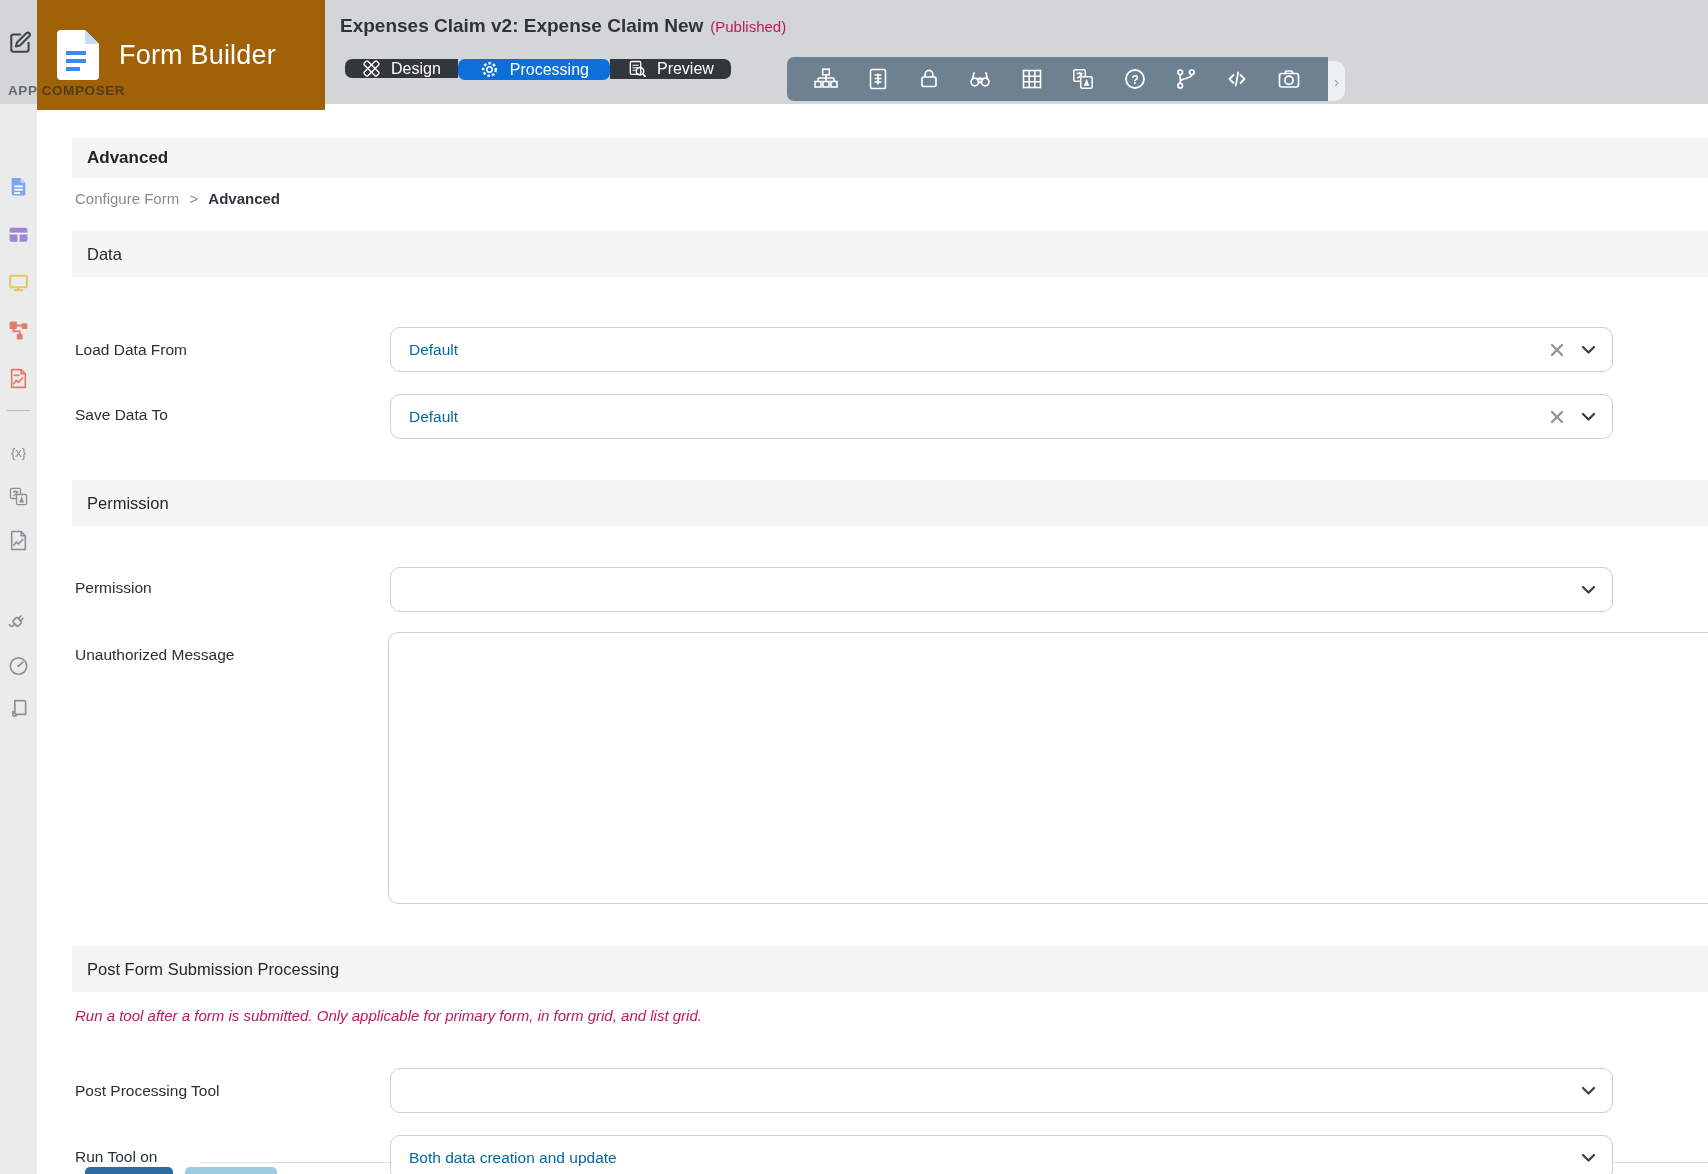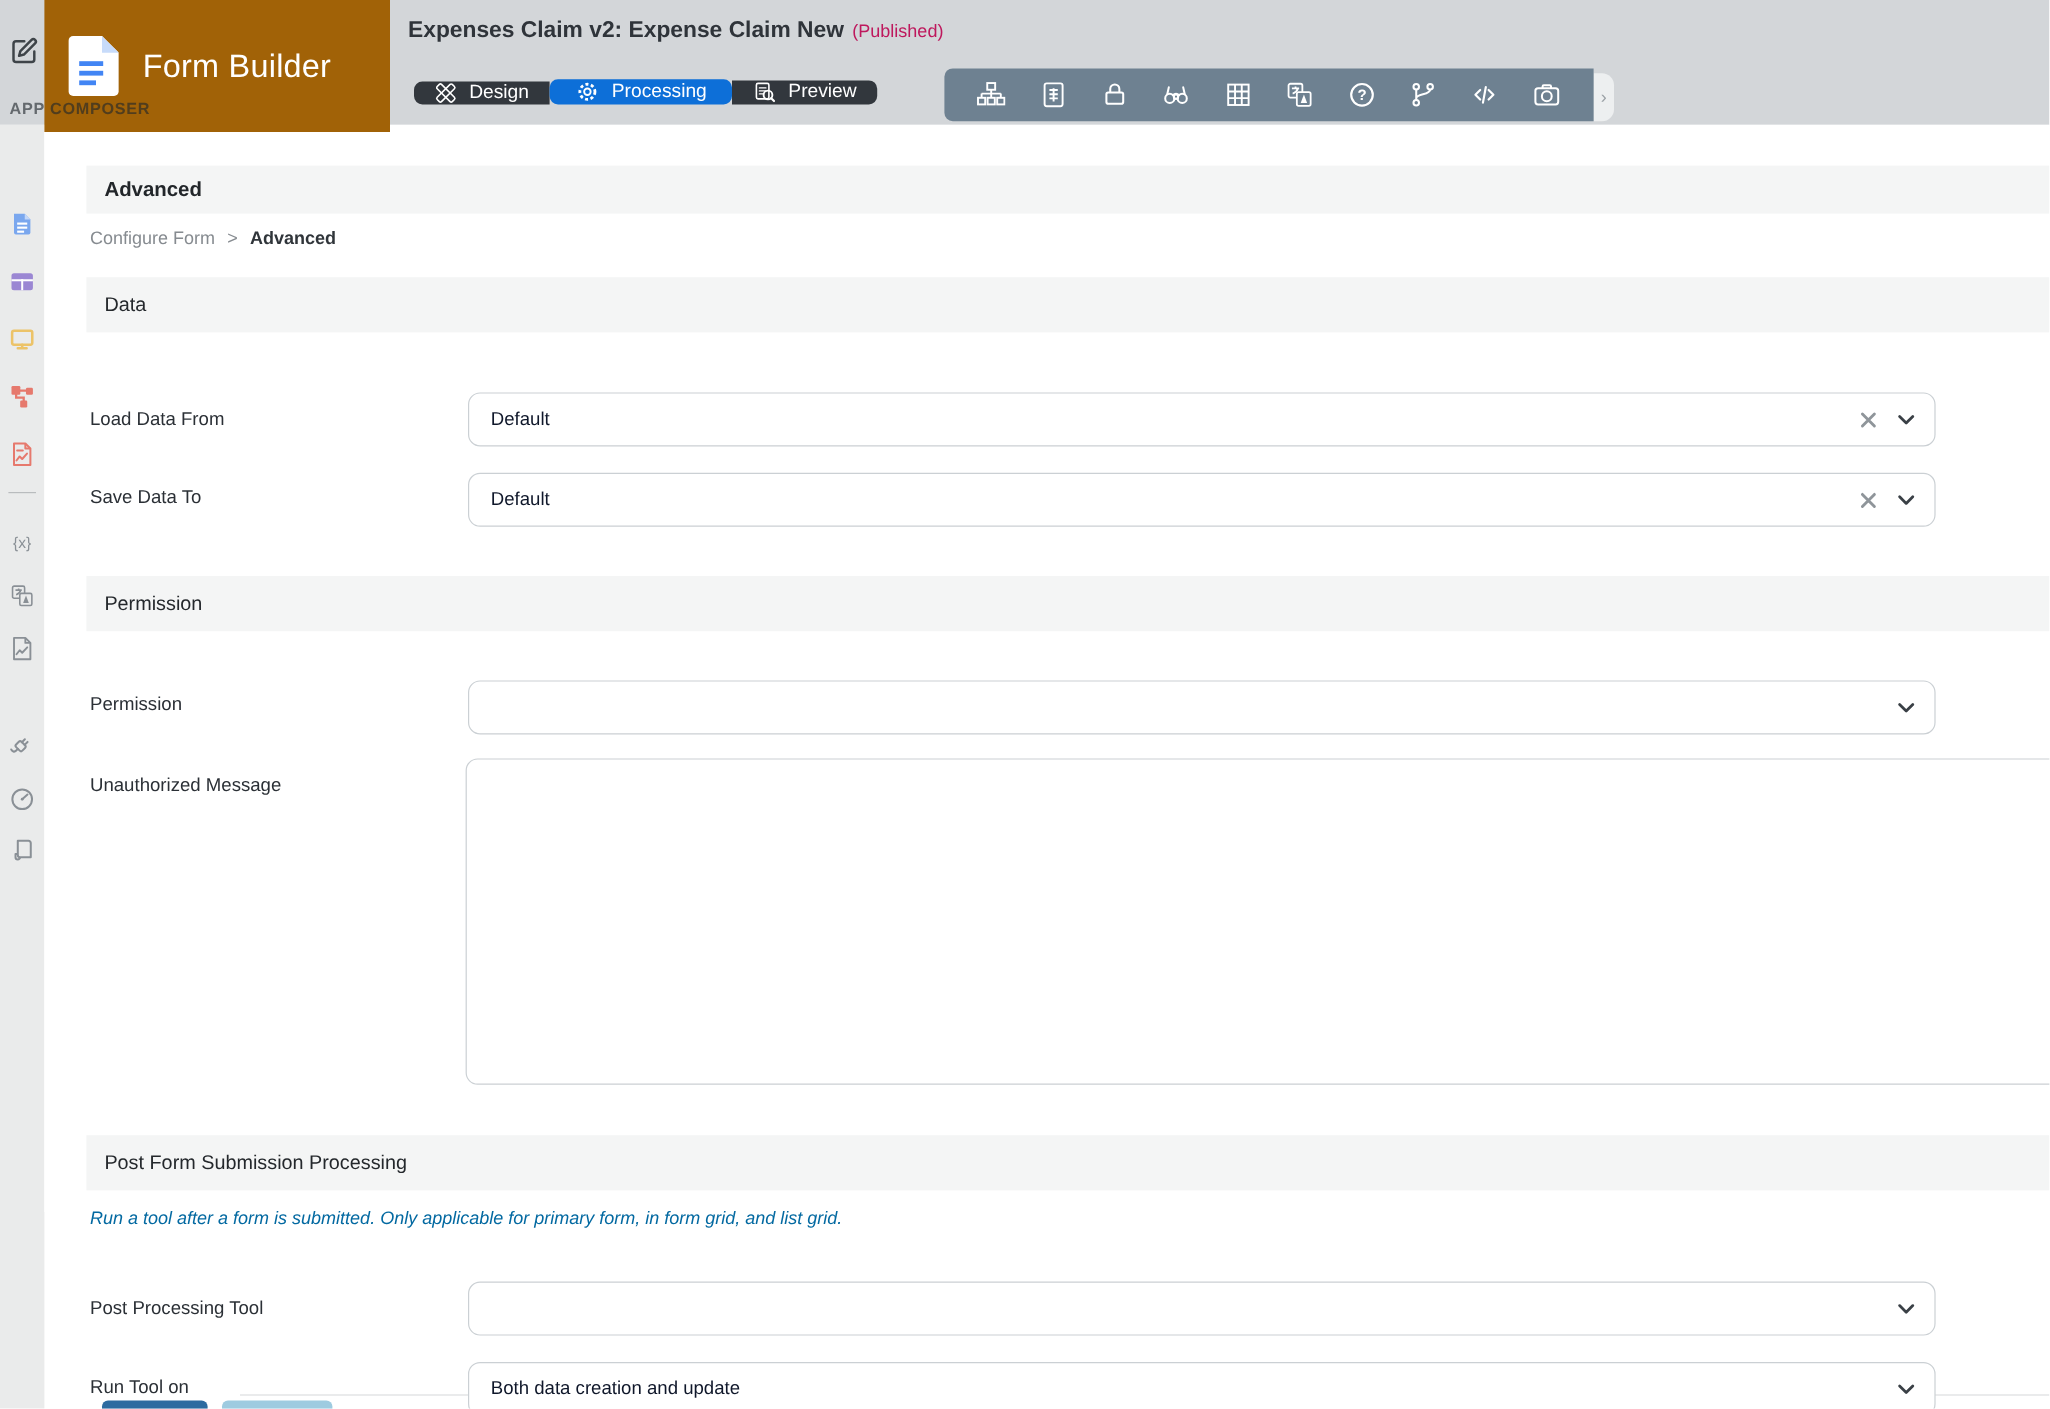--- a/index.html
+++ b/index.html
@@ -11,21 +11,21 @@
   .edit-icon{position:absolute;left:8px;top:29px;width:26px;height:26px;}
   .composer-label{position:absolute;left:8px;top:83px;font-size:13.5px;font-weight:bold;
         letter-spacing:.6px;color:rgba(33,38,44,.62);z-index:4;white-space:nowrap;}
   .brand{position:absolute;left:37px;top:0;width:288px;height:110px;background:#a16207;z-index:3;
         display:flex;align-items:center;}
   .brand-doc{margin-left:20px;width:42px;height:50px;}
   .brand-text{margin-left:20px;color:#fff;font-size:27px;letter-spacing:.2px;}
   .doc-title{position:absolute;left:340px;top:15px;font-size:19px;font-weight:bold;color:#2f343a;white-space:nowrap;}
   .doc-title .status{font-size:15px;font-weight:normal;color:#be185d;margin-left:7px;}
 
-  .mode-tabs{position:absolute;left:345px;top:59px;height:28px;display:flex;align-items:flex-end;}
+  .mode-tabs{position:absolute;left:345px;top:59px;height:28px;display:flex;align-items:flex-start;}
   .mode-tab{display:flex;align-items:center;gap:10px;border:none;cursor:pointer;
         color:#fff;font-size:16px;font-family:inherit;background:#32373d;padding:0 17px;}
   .mode-tab.first{border-radius:7px 0 0 7px;}
   .mode-tab.last{border-radius:0 7px 7px 0;}
   .mode-tab.active{background:#0d6fd8;border-radius:7px;padding:0 21px;}
   .mode-tab svg{display:block;}
 
   .icon-toolbar{position:absolute;left:787px;top:57px;width:541px;height:44px;background:#6e8191;
         border-radius:7px 0 0 7px;display:flex;align-items:center;justify-content:space-evenly;z-index:2;}
   .tb-btn{background:none;border:none;padding:0;margin:0;cursor:pointer;width:24px;height:24px;display:block;}
@@ -46,26 +46,26 @@
   .page-title-bar{top:34px;height:40px;}
   .page-title-bar h1{font-size:17px;font-weight:bold;color:#22262a;margin:0 0 0 15px;}
   .section-bar{height:46px;font-size:16.5px;color:#24282c;}
   .section-bar span{margin-left:15px;}
 
   .breadcrumb{position:absolute;left:38px;top:86px;font-size:15px;color:#868b90;}
   .breadcrumb .sep{margin:0 6px;}
   .breadcrumb .current{color:#30353a;font-weight:bold;}
 
   .row-label{position:absolute;left:38px;font-size:15.5px;color:#2b3036;white-space:nowrap;}
-  .note{position:absolute;left:38px;font-size:15px;font-style:italic;color:#0369a1;white-space:nowrap;}
+  .note{position:absolute;left:38px;font-size:15px;font-style:italic;color:#be185d;white-space:nowrap;}
 
   .select{position:absolute;left:353px;width:1223px;height:45px;background:#fff;
         border:1px solid #cbd0d4;border-radius:10px;box-sizing:border-box;
         display:flex;align-items:center;cursor:pointer;z-index:1;}
-  .select .val{margin-left:18px;font-size:15.5px;color:#0f172a;flex:1;}
+  .select .val{margin-left:18px;font-size:15.5px;color:#0369a1;flex:1;}
   .select .clear{width:14px;height:14px;margin-right:17px;display:flex;align-items:center;}
   .select .chev{width:15px;height:10px;margin-right:16px;display:flex;align-items:center;}
 
   .ta{position:absolute;left:351px;top:528px;width:1356px;height:272px;background:#fff;
         border:1px solid #cbd0d4;border-radius:10px;box-sizing:border-box;resize:none;
         font-family:inherit;font-size:15px;padding:10px 14px;z-index:1;}
 
   .footer-line{position:absolute;left:163px;top:1058px;width:1508px;height:0;border-top:1px solid #dcdedf;z-index:0;}
   .stub{position:absolute;top:1063px;height:12px;border-radius:5px 5px 0 0;z-index:2;}
   .stub.dark{left:48px;width:88px;background:#2d6ba0;}

